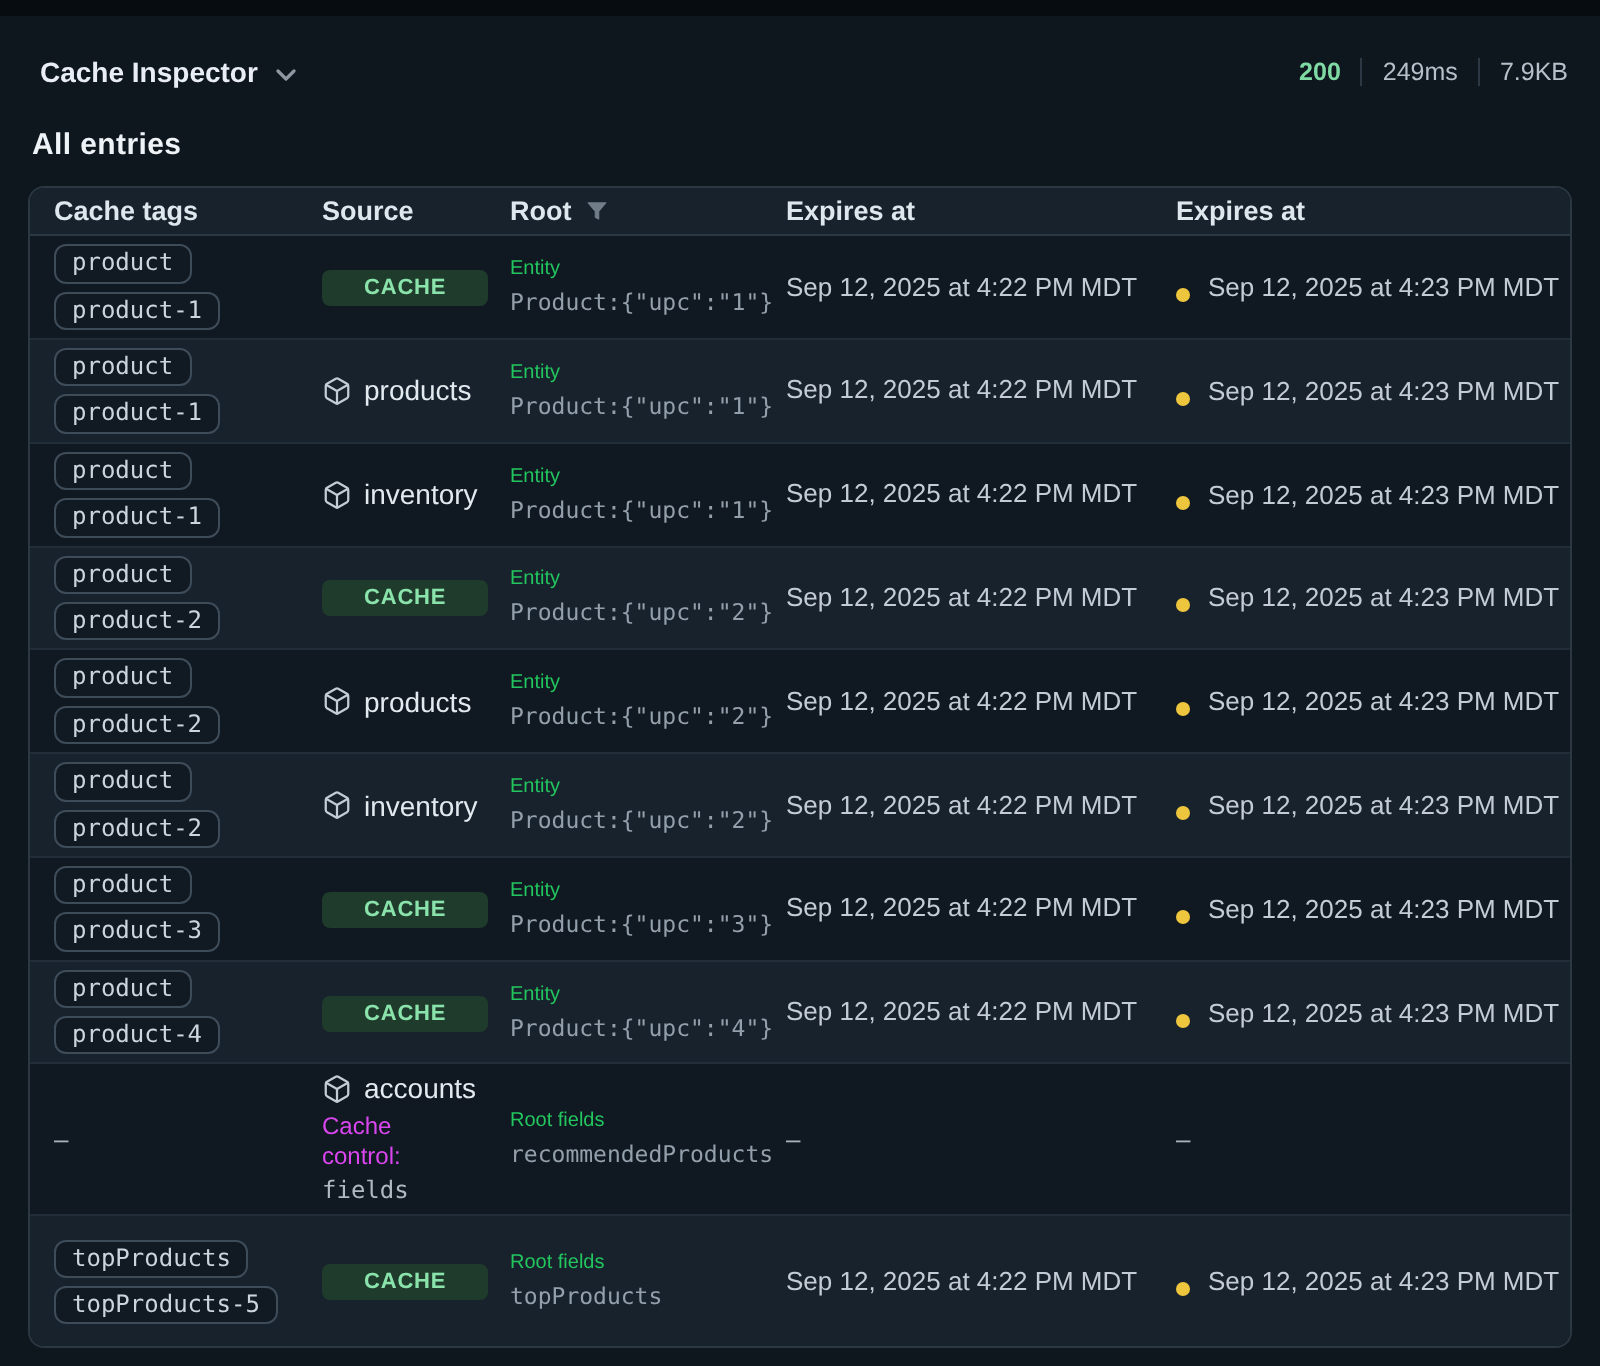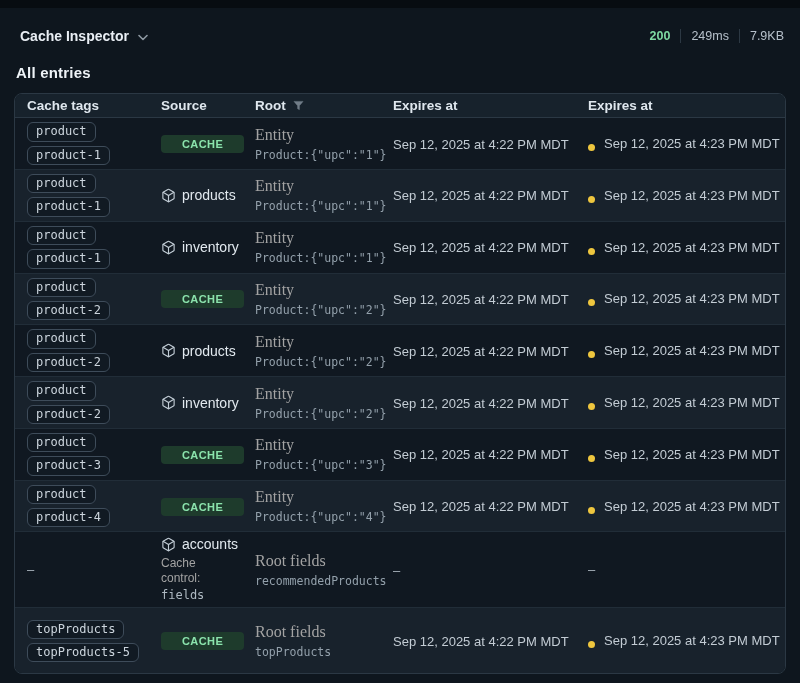--- a/index.html
+++ b/index.html
@@ -77,23 +77,23 @@
     border-radius: 6px; padding: 1px 8px 2px;
     white-space: nowrap;
   }
   .badge {
     display: inline-block;
     font-size: 11px; font-weight: 700; letter-spacing: .4px;
     color: #8be3ac; background: #1e3b2c;
     border-radius: 4px; padding: 3px 21px;
   }
   .source-line { display: flex; align-items: center; gap: 6px; color: #e2e9ef; font-size: 14px; }
-  .source-note-label { color: #a3a3a3; font-size: 12px; margin-top: 4px; line-height: 1.25; }
+  .source-note-label { color: #d946ef; font-size: 12px; margin-top: 4px; line-height: 1.25; }
   .source-note-value { font-family: "DejaVu Sans Mono", monospace; font-size: 12px; color: #aeb9c2; margin-top: 2px; line-height: 1.25; }
-  .kind-title { color: #a3a3a3; font-size: 16px; font-family: Liberation Serif, serif; }
+  .kind-title { color: #22c55e; font-size: 10px; }
   .kind-detail { font-family: "DejaVu Sans Mono", monospace; font-size: 11.5px; color: #93a0ab; margin-top: 4px; white-space: nowrap; }
   .date { color: #c3ccd4; font-size: 13px; white-space: nowrap; }
   .cell-expires { display: flex; align-items: flex-end; gap: 9px; }
   .dot { width: 7px; height: 7px; border-radius: 50%; background: #eec63e; flex: 0 0 auto; }
   .dash { color: #aab4bd; font-size: 13px; }
   svg { display: block; }
 </style>
 </head>
 <body>
 

